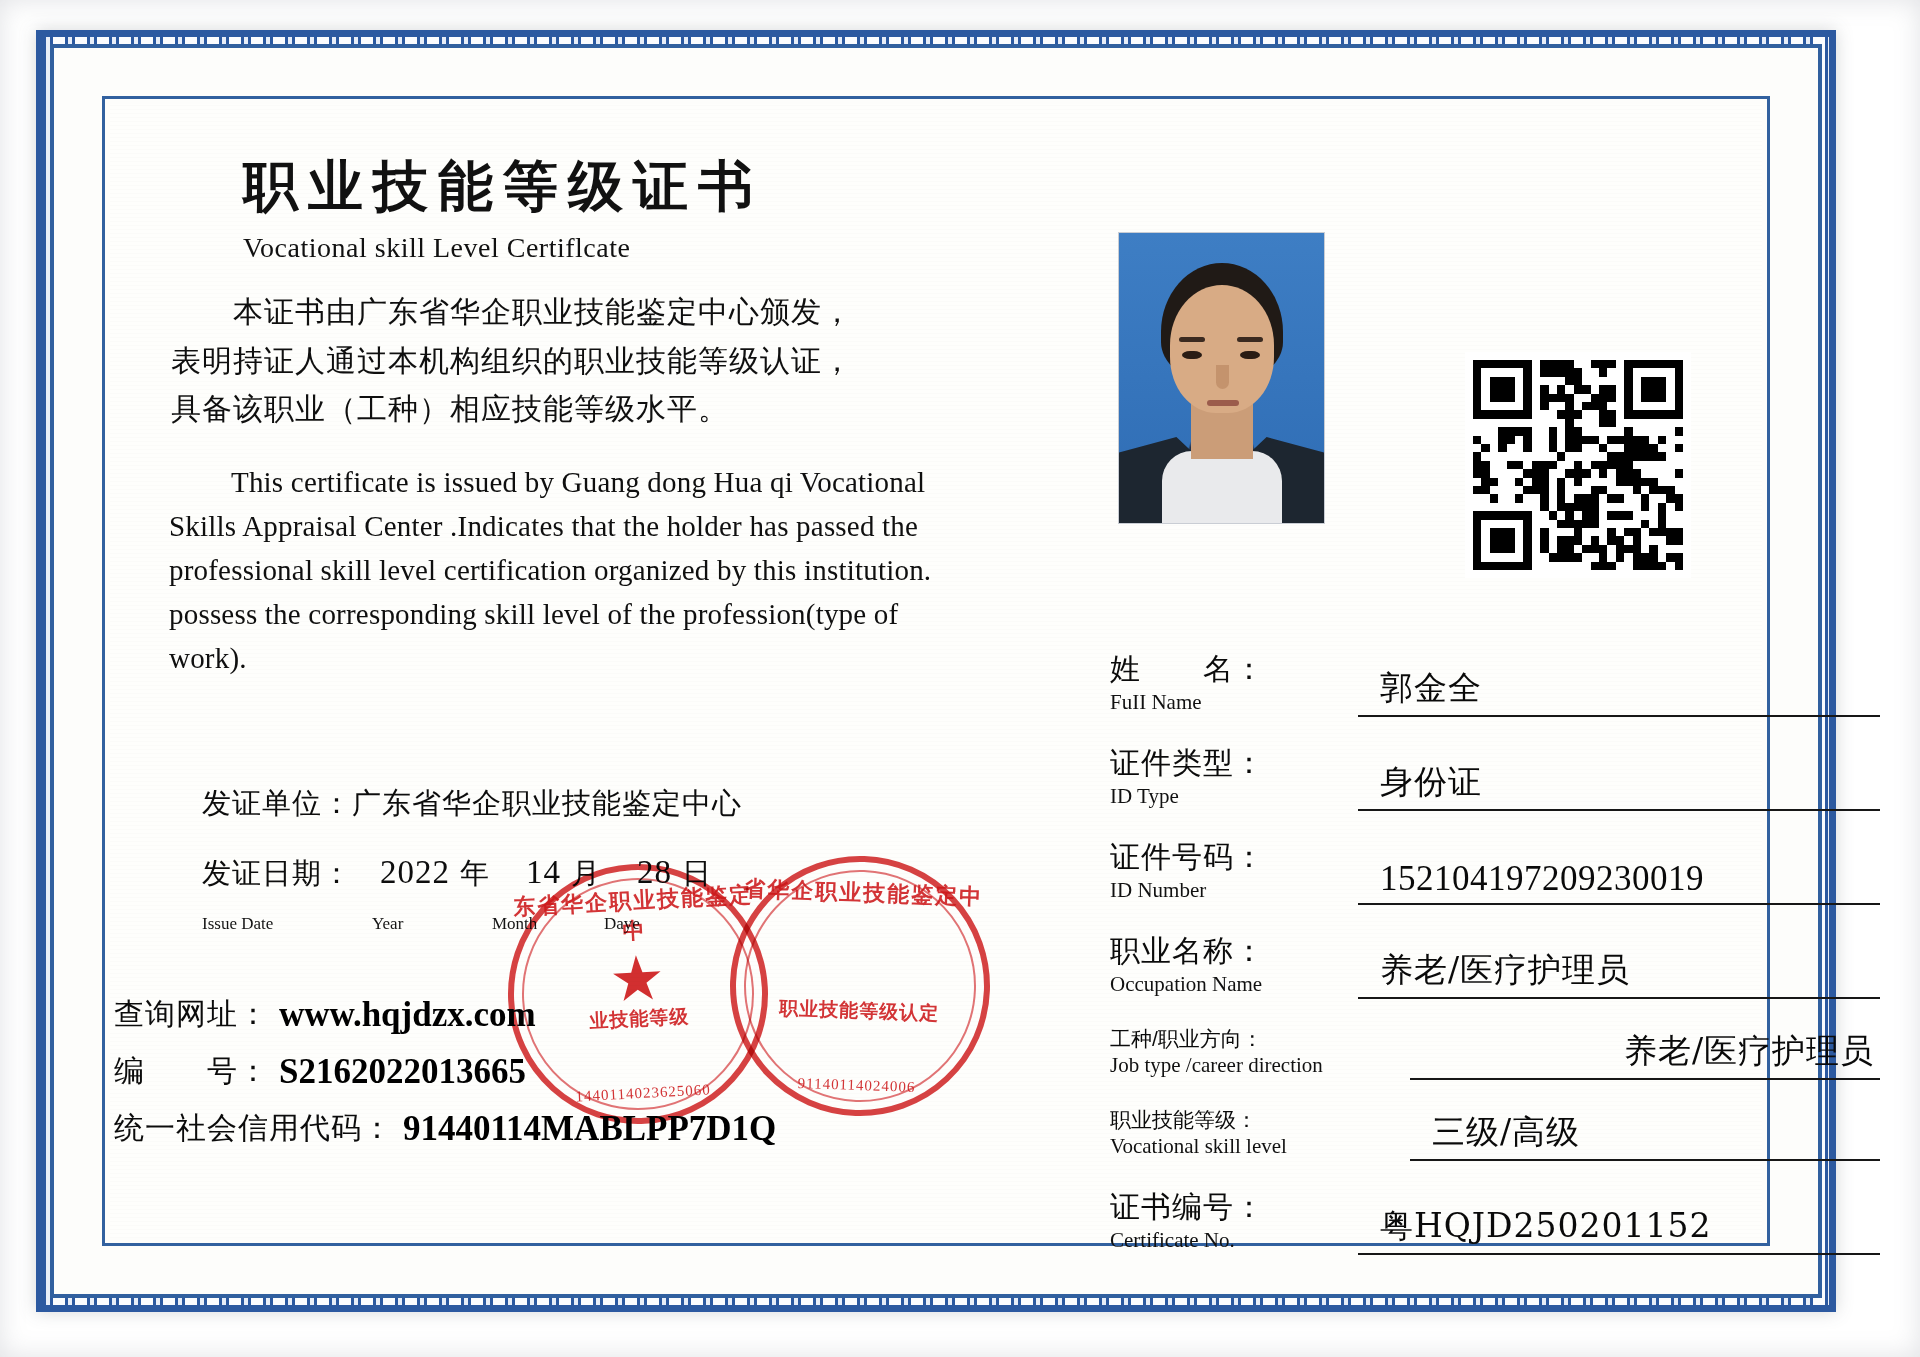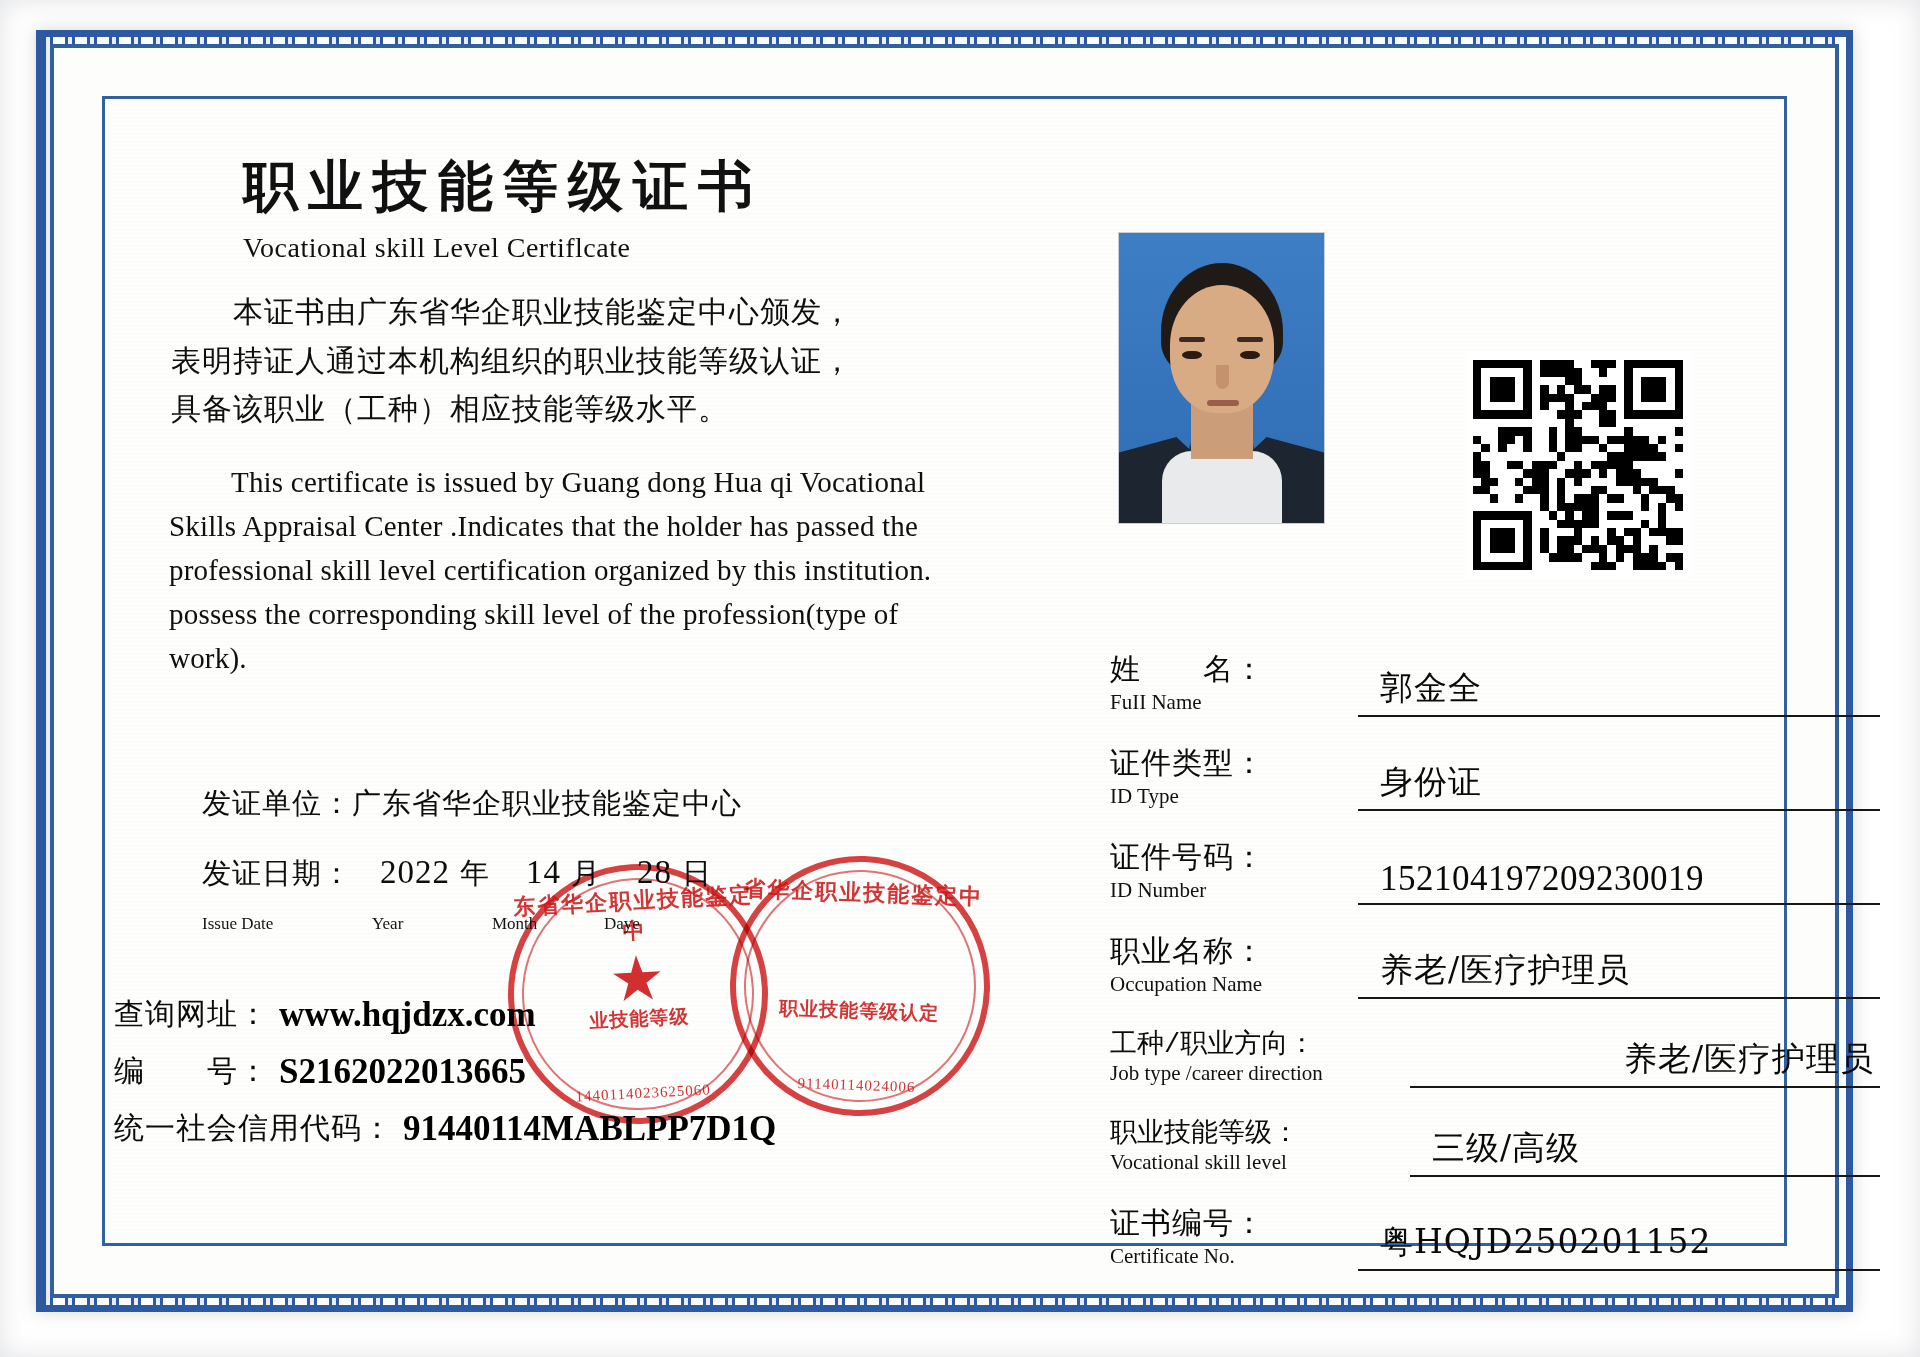--- a/index.html
+++ b/index.html
@@ -33,21 +33,20 @@
 
   
   #cert {
     position: absolute;
     left: 36px;
     top: 30px;
     width: 1800px;
     height: 1282px;
     background: #0f172a;
     box-shadow: 0 0 16px rgba(90,95,105,0.25);
-    padding-left: 17px;
   }
 
   
   .frame-outer {
     position: absolute;
     inset: 0;
     border: 7px solid #2c59a0;
     background:
       repeating-linear-gradient(90deg,
         #2c59a0 0px, #2c59a0 3px,
@@ -396,27 +395,27 @@
     margin-bottom: 26px;
   }
   .f-label {
     width: 248px;
     flex: 0 0 248px;
     text-align: left;
     padding-bottom: 2px;
   }
   .f-label .cn {
     display: block;
-    font-family: Liberation Mono, monospace;
+    font-family: Liberation Sans, sans-serif;
     font-size: 30px;
     color: #0b0b0b;
     letter-spacing: 1px;
     white-space: nowrap;
   }
-  .f-label .cn.small { font-size: 27px; letter-spacing: 0px; }
+  .f-label .cn.small { font-size: 21px; letter-spacing: 0px; }
   .f-label .en {
     display: block;
     font-family: "Liberation Serif", serif;
     font-size: 21px;
     color: #111111;
     white-space: nowrap;
   }
   .f-label.wide { width: 300px; flex: 0 0 300px; }
   .f-value {
     flex: 1 1 auto;

